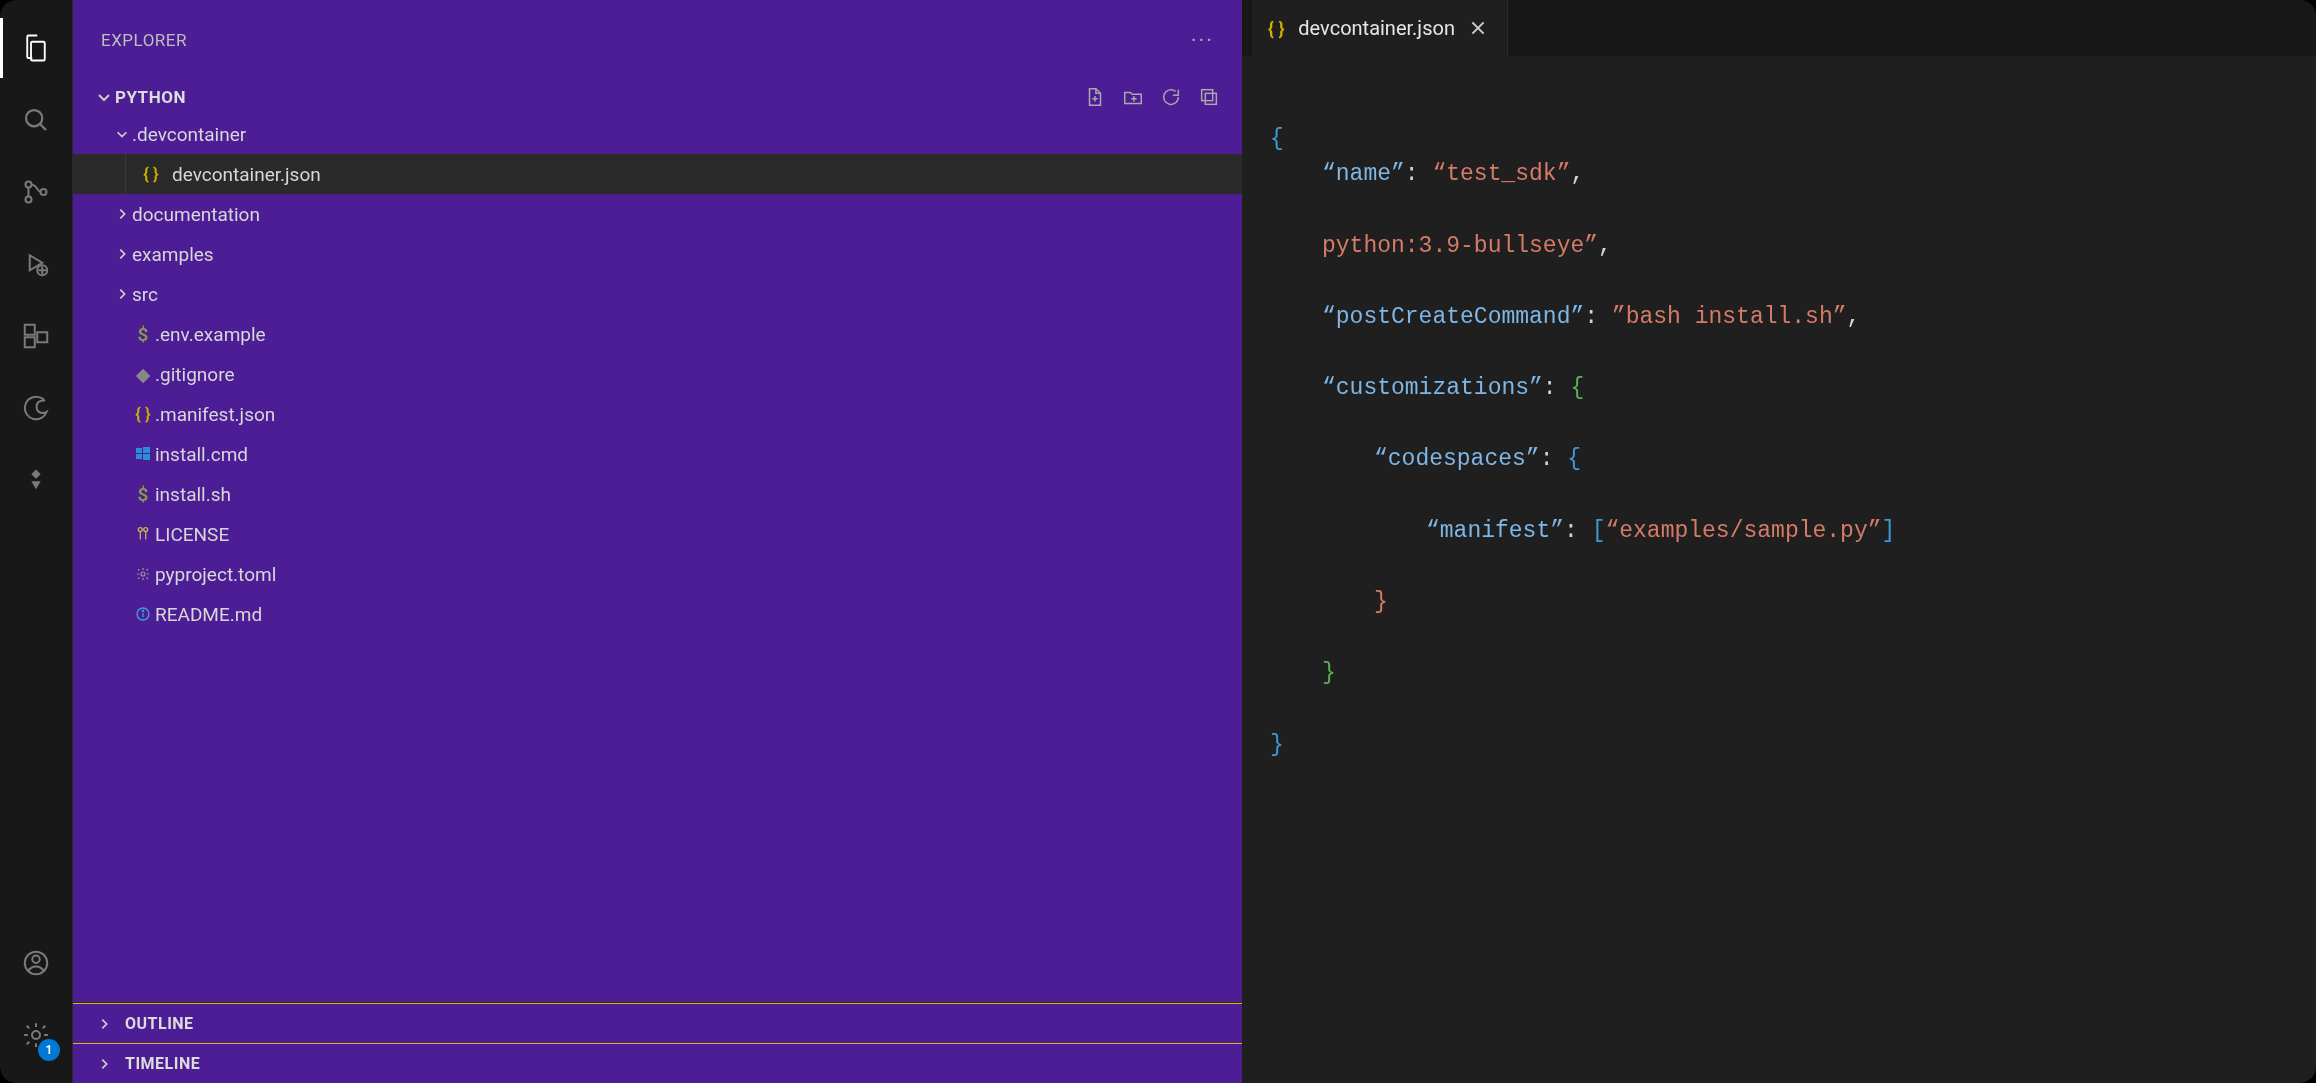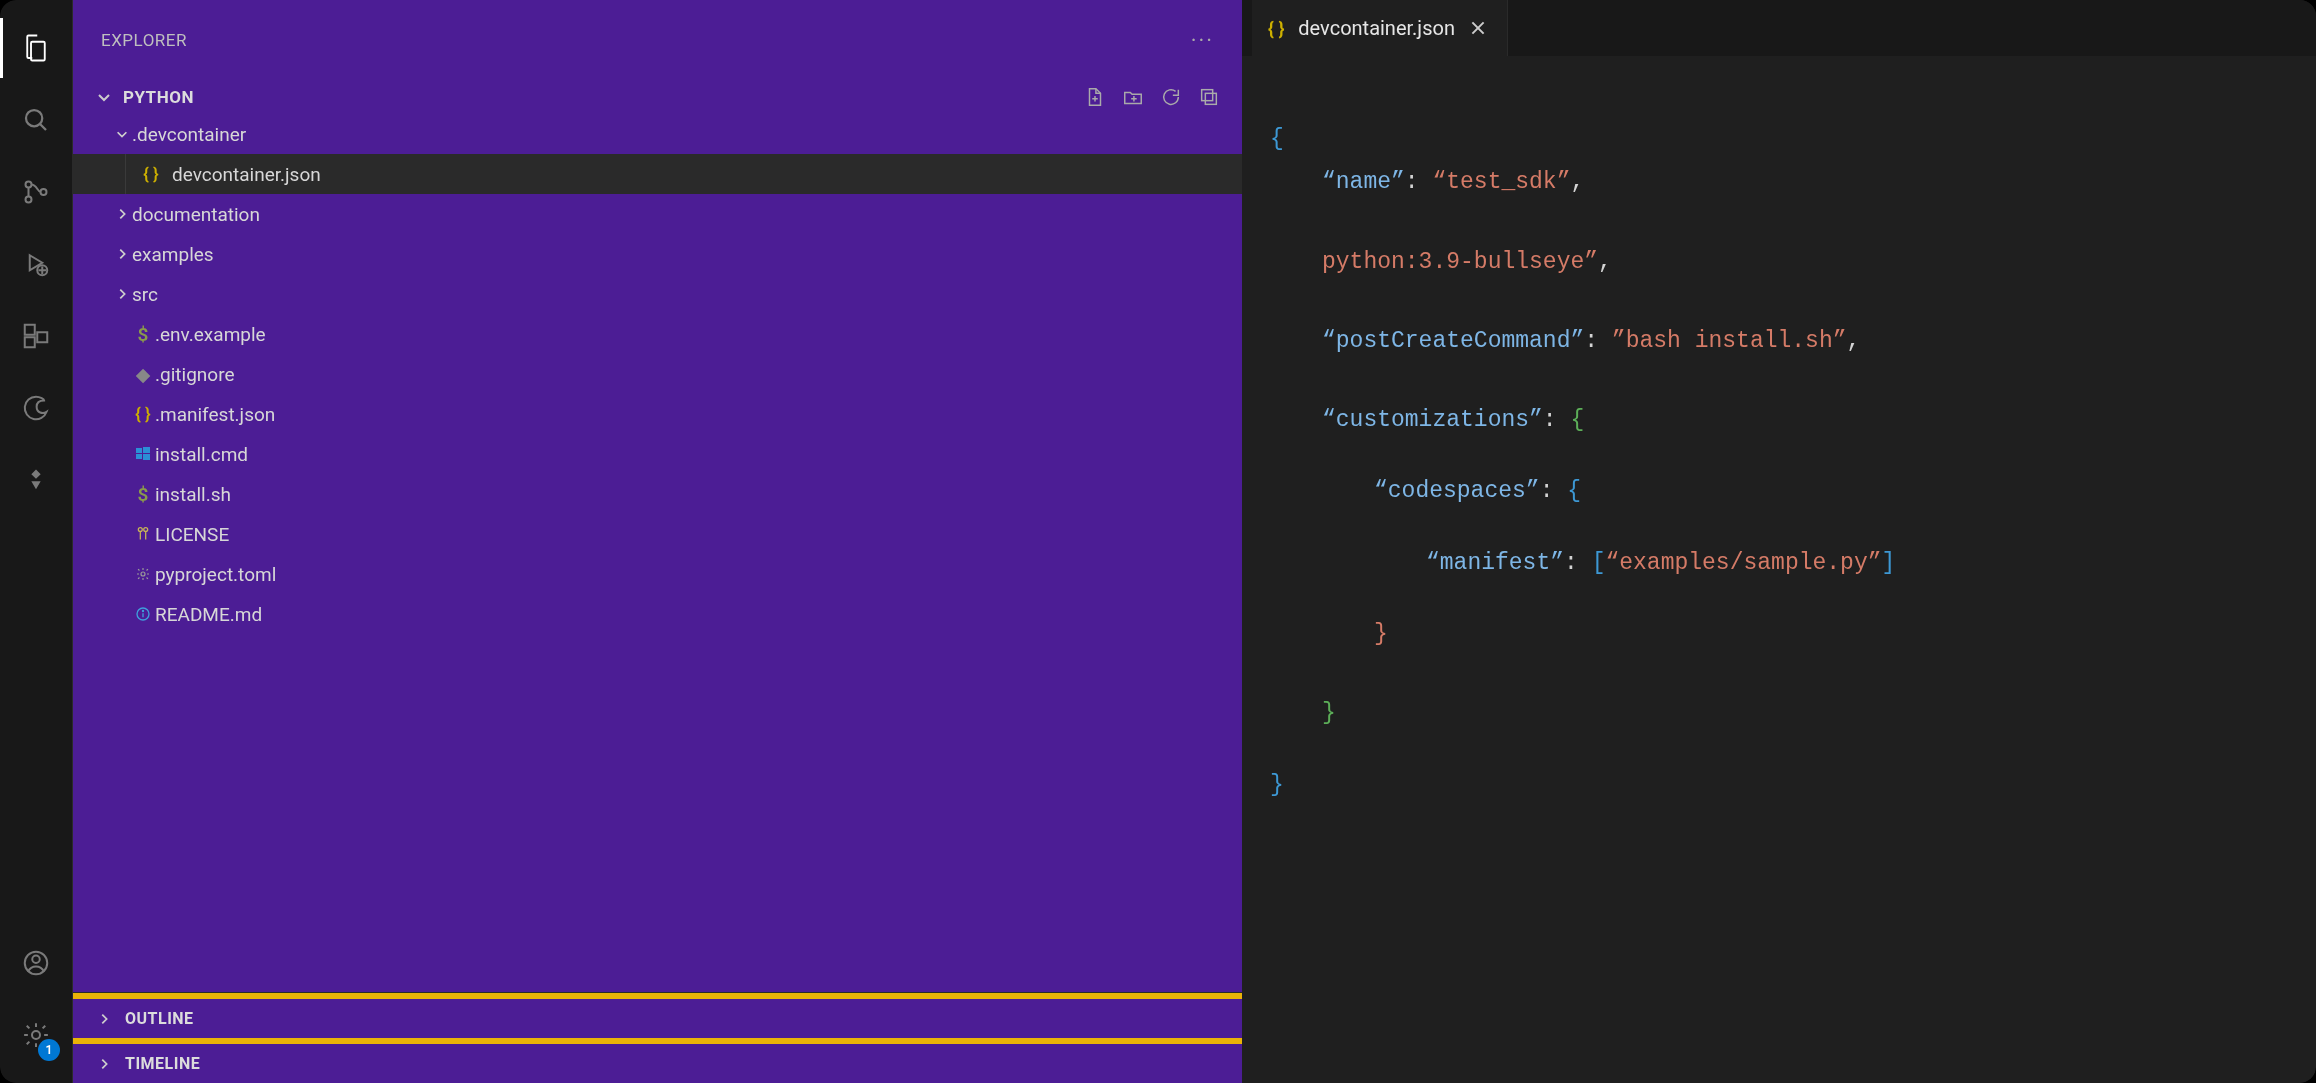--- a/index.html
+++ b/index.html
@@ -107,21 +107,21 @@
       padding: 6px 22px;
       font-weight: 700;
       font-size: 17px;
       letter-spacing: 0.5px;
       color: #dcdcdc;
       cursor: pointer;
     }
     .section-header-left {
       display: flex;
       align-items: center;
-      gap: 10px;
+      gap: 2px;
     }
     .section-toolbar {
       display: flex;
       gap: 16px;
       color: #aaa;
     }
     .section-toolbar svg { width: 22px; height: 22px; }
     .tree {
       flex: 1;
       overflow: auto;
@@ -163,21 +163,21 @@
     }
     .panel-collapsed {
       display: flex;
       align-items: center;
       gap: 12px;
       padding: 10px 22px;
       font-weight: 700;
       letter-spacing: 0.5px;
       font-size: 16px;
       color: #dcdcdc;
-      border-top: 6px solid #eab308;
+      border-top: 1px solid #eab308;
       cursor: pointer;
     }
     
     .editor-area {
       flex: 1;
       background: #1f1f1f;
       display: flex;
       flex-direction: column;
       border-top-right-radius: 16px;
       border-bottom-right-radius: 16px;
@@ -211,21 +211,21 @@
       color:#ccc;
       position: relative;
       overflow: hidden;
     }
     .tok-brace { color:#3d98d4; }
     .tok-key { color:#7eb6e6; }
     .tok-str { color:#d57b67; }
     .tok-punc { color:#d4d4d4; }
     .tok-bracket1 { color:#3d98d4; }
     .tok-bracket2 { color:#5cae58; }
-    .indent1 { padding-left: 52px; display:block;margin-top:8px; }
+    .indent1 { padding-left: 52px; display:block; }
     .indent2 { padding-left: 104px; display:block; }
     .indent3 { padding-left: 156px; display:block; }
     .minimap {
       position:absolute;
       top:0; right:0;
       width: 50px;
       height: 100%;
     }
     svg { display:block; }
   </style>

